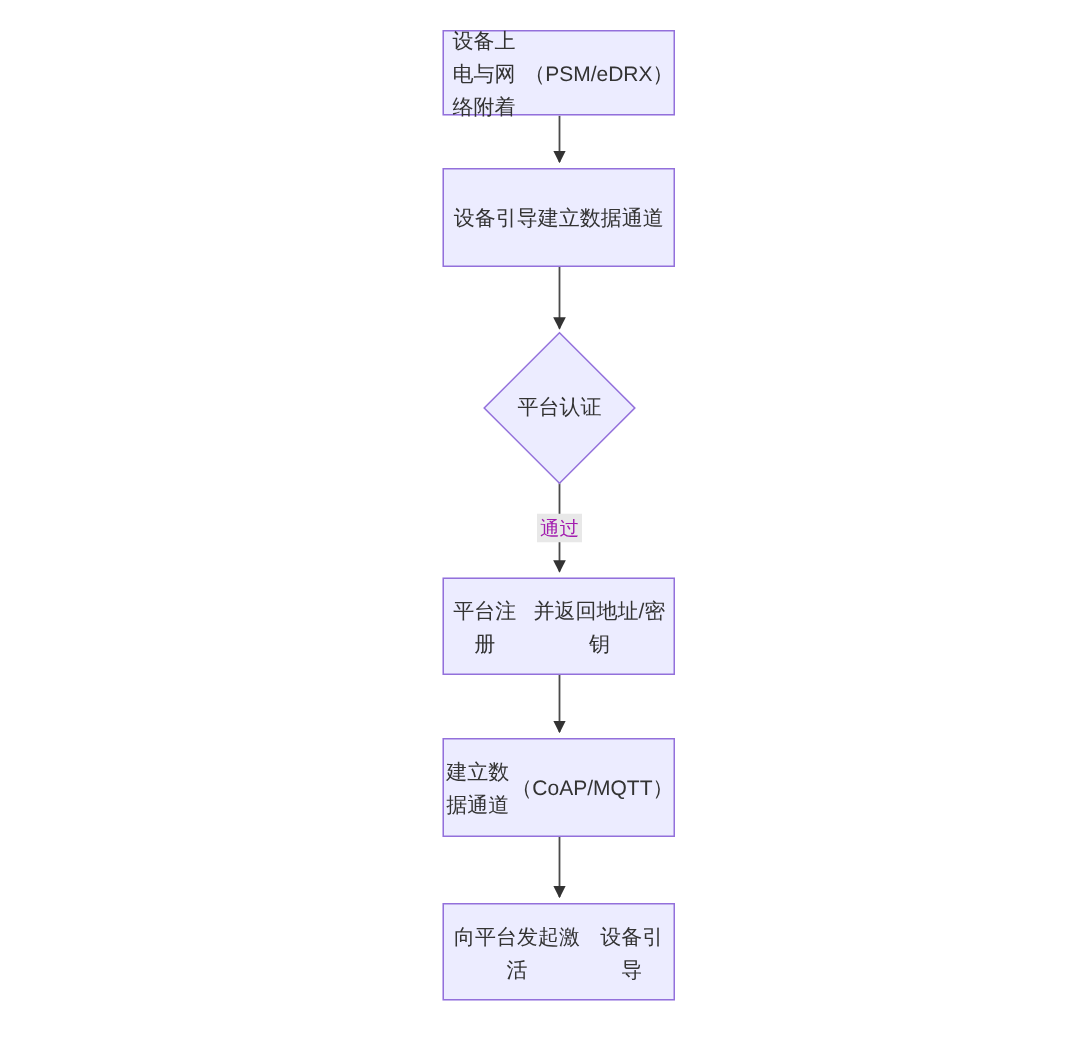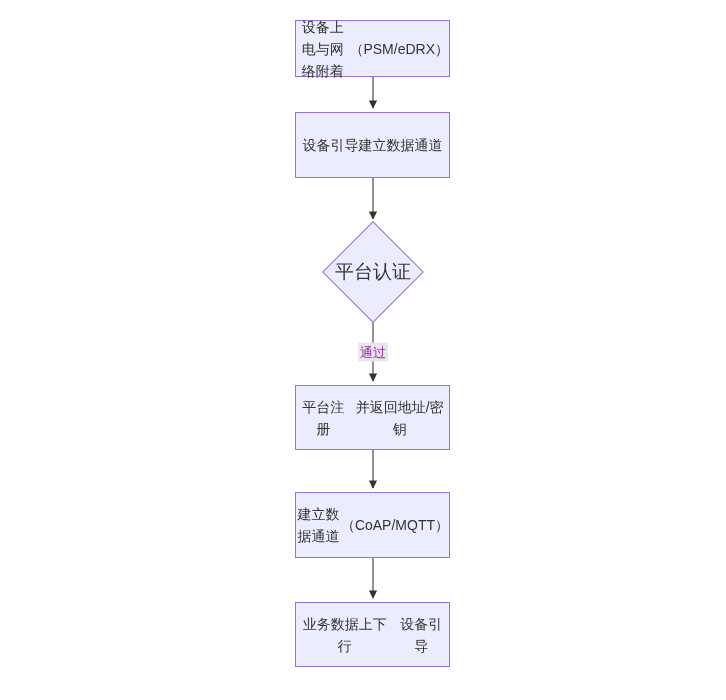--- a/index.html
+++ b/index.html
@@ -47,21 +47,21 @@
     transform: rotate(45deg);
     background: #ECECFF;
     border: 1px solid #9370DB;
     box-sizing: border-box;
   }
   .diamond-label {
     position: absolute;
     left: 50%; top: 50%;
     transform: translate(-50%, -50%);
     white-space: nowrap;
-    font-size: 19px;
+    font-size: 14px;
     color: #333333;
   }
   .edge-label {
     position: absolute;
     left: 373px; top: 352px;
     transform: translate(-50%, -50%);
     background: #e8e8e8;
     color: #a21caf;
     font-size: 13px;
     line-height: 17px;
@@ -108,17 +108,17 @@
     <div>平台注册</div>
     <div>并返回地址/密钥</div>
   </div>
 
   <div class="node-box" style="top:492px; height:66px;">
     <div>建立数据通道</div>
     <div>（CoAP/MQTT）</div>
   </div>
 
   <div class="node-box" style="top:602px; height:65px;">
-    <div>业务数据上下行</div>
+    <div>向平台发起激活</div>
     <div>设备引导</div>
   </div>
 
 </div>
 
 </body></html>

